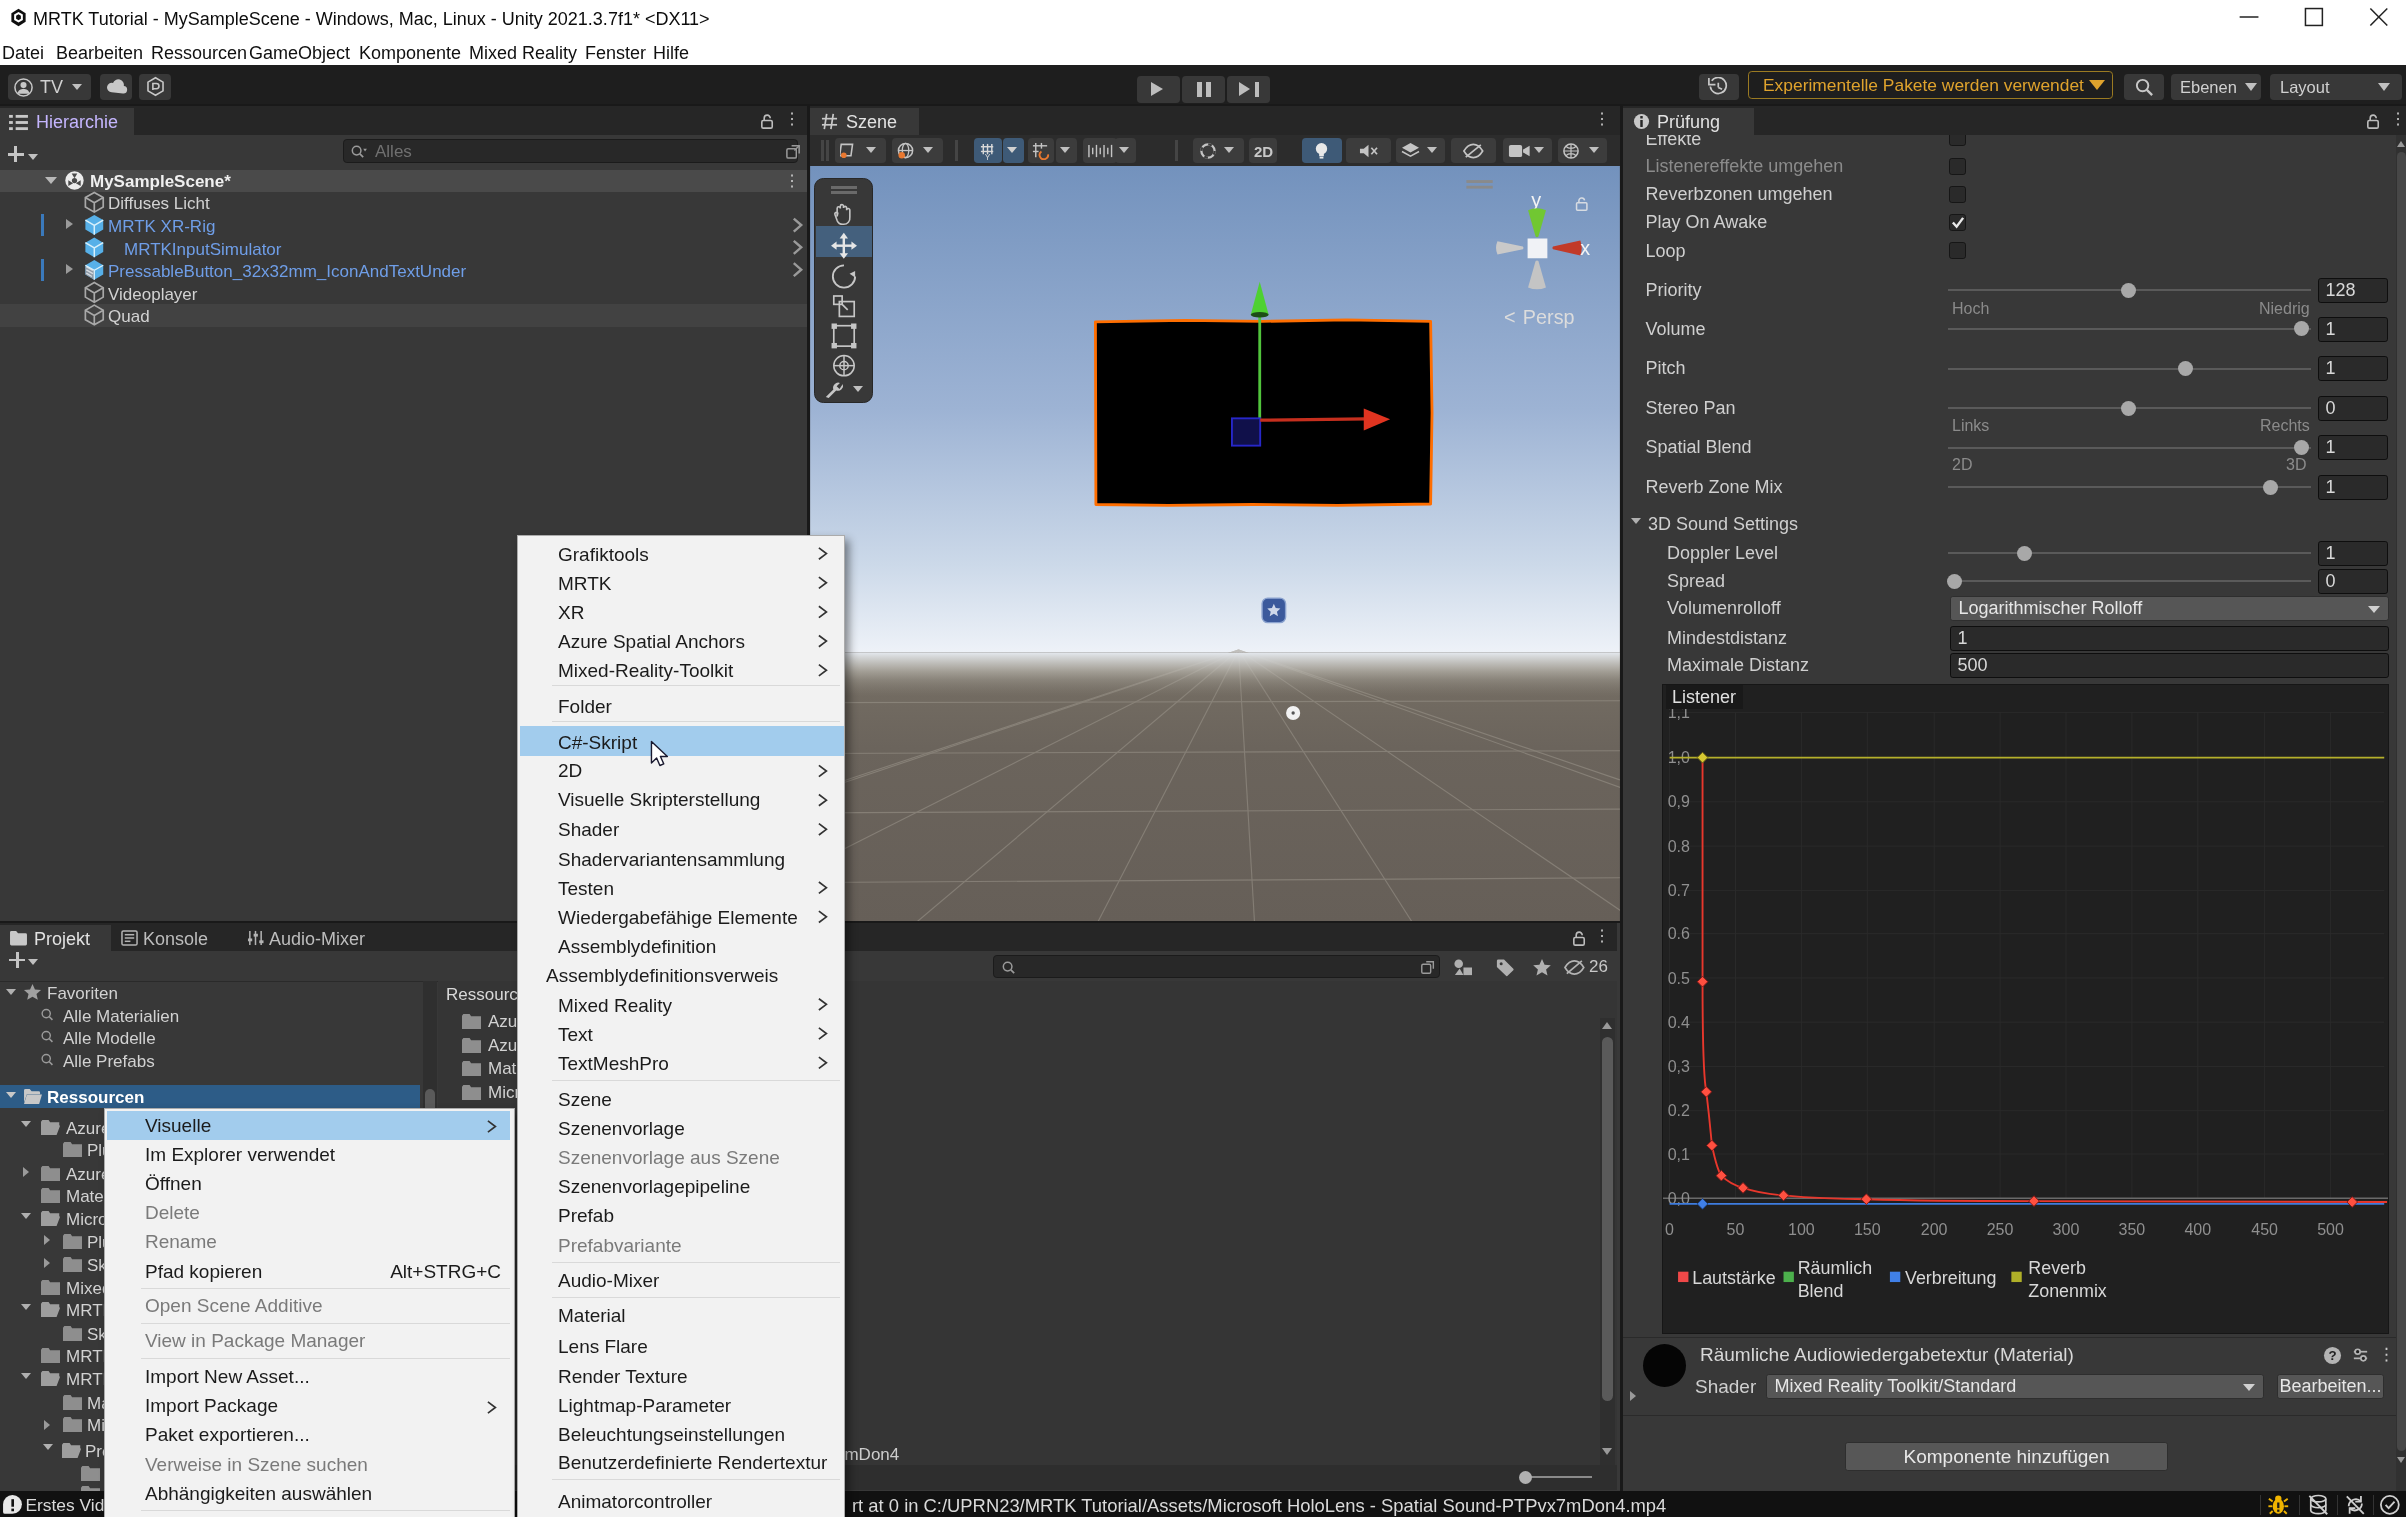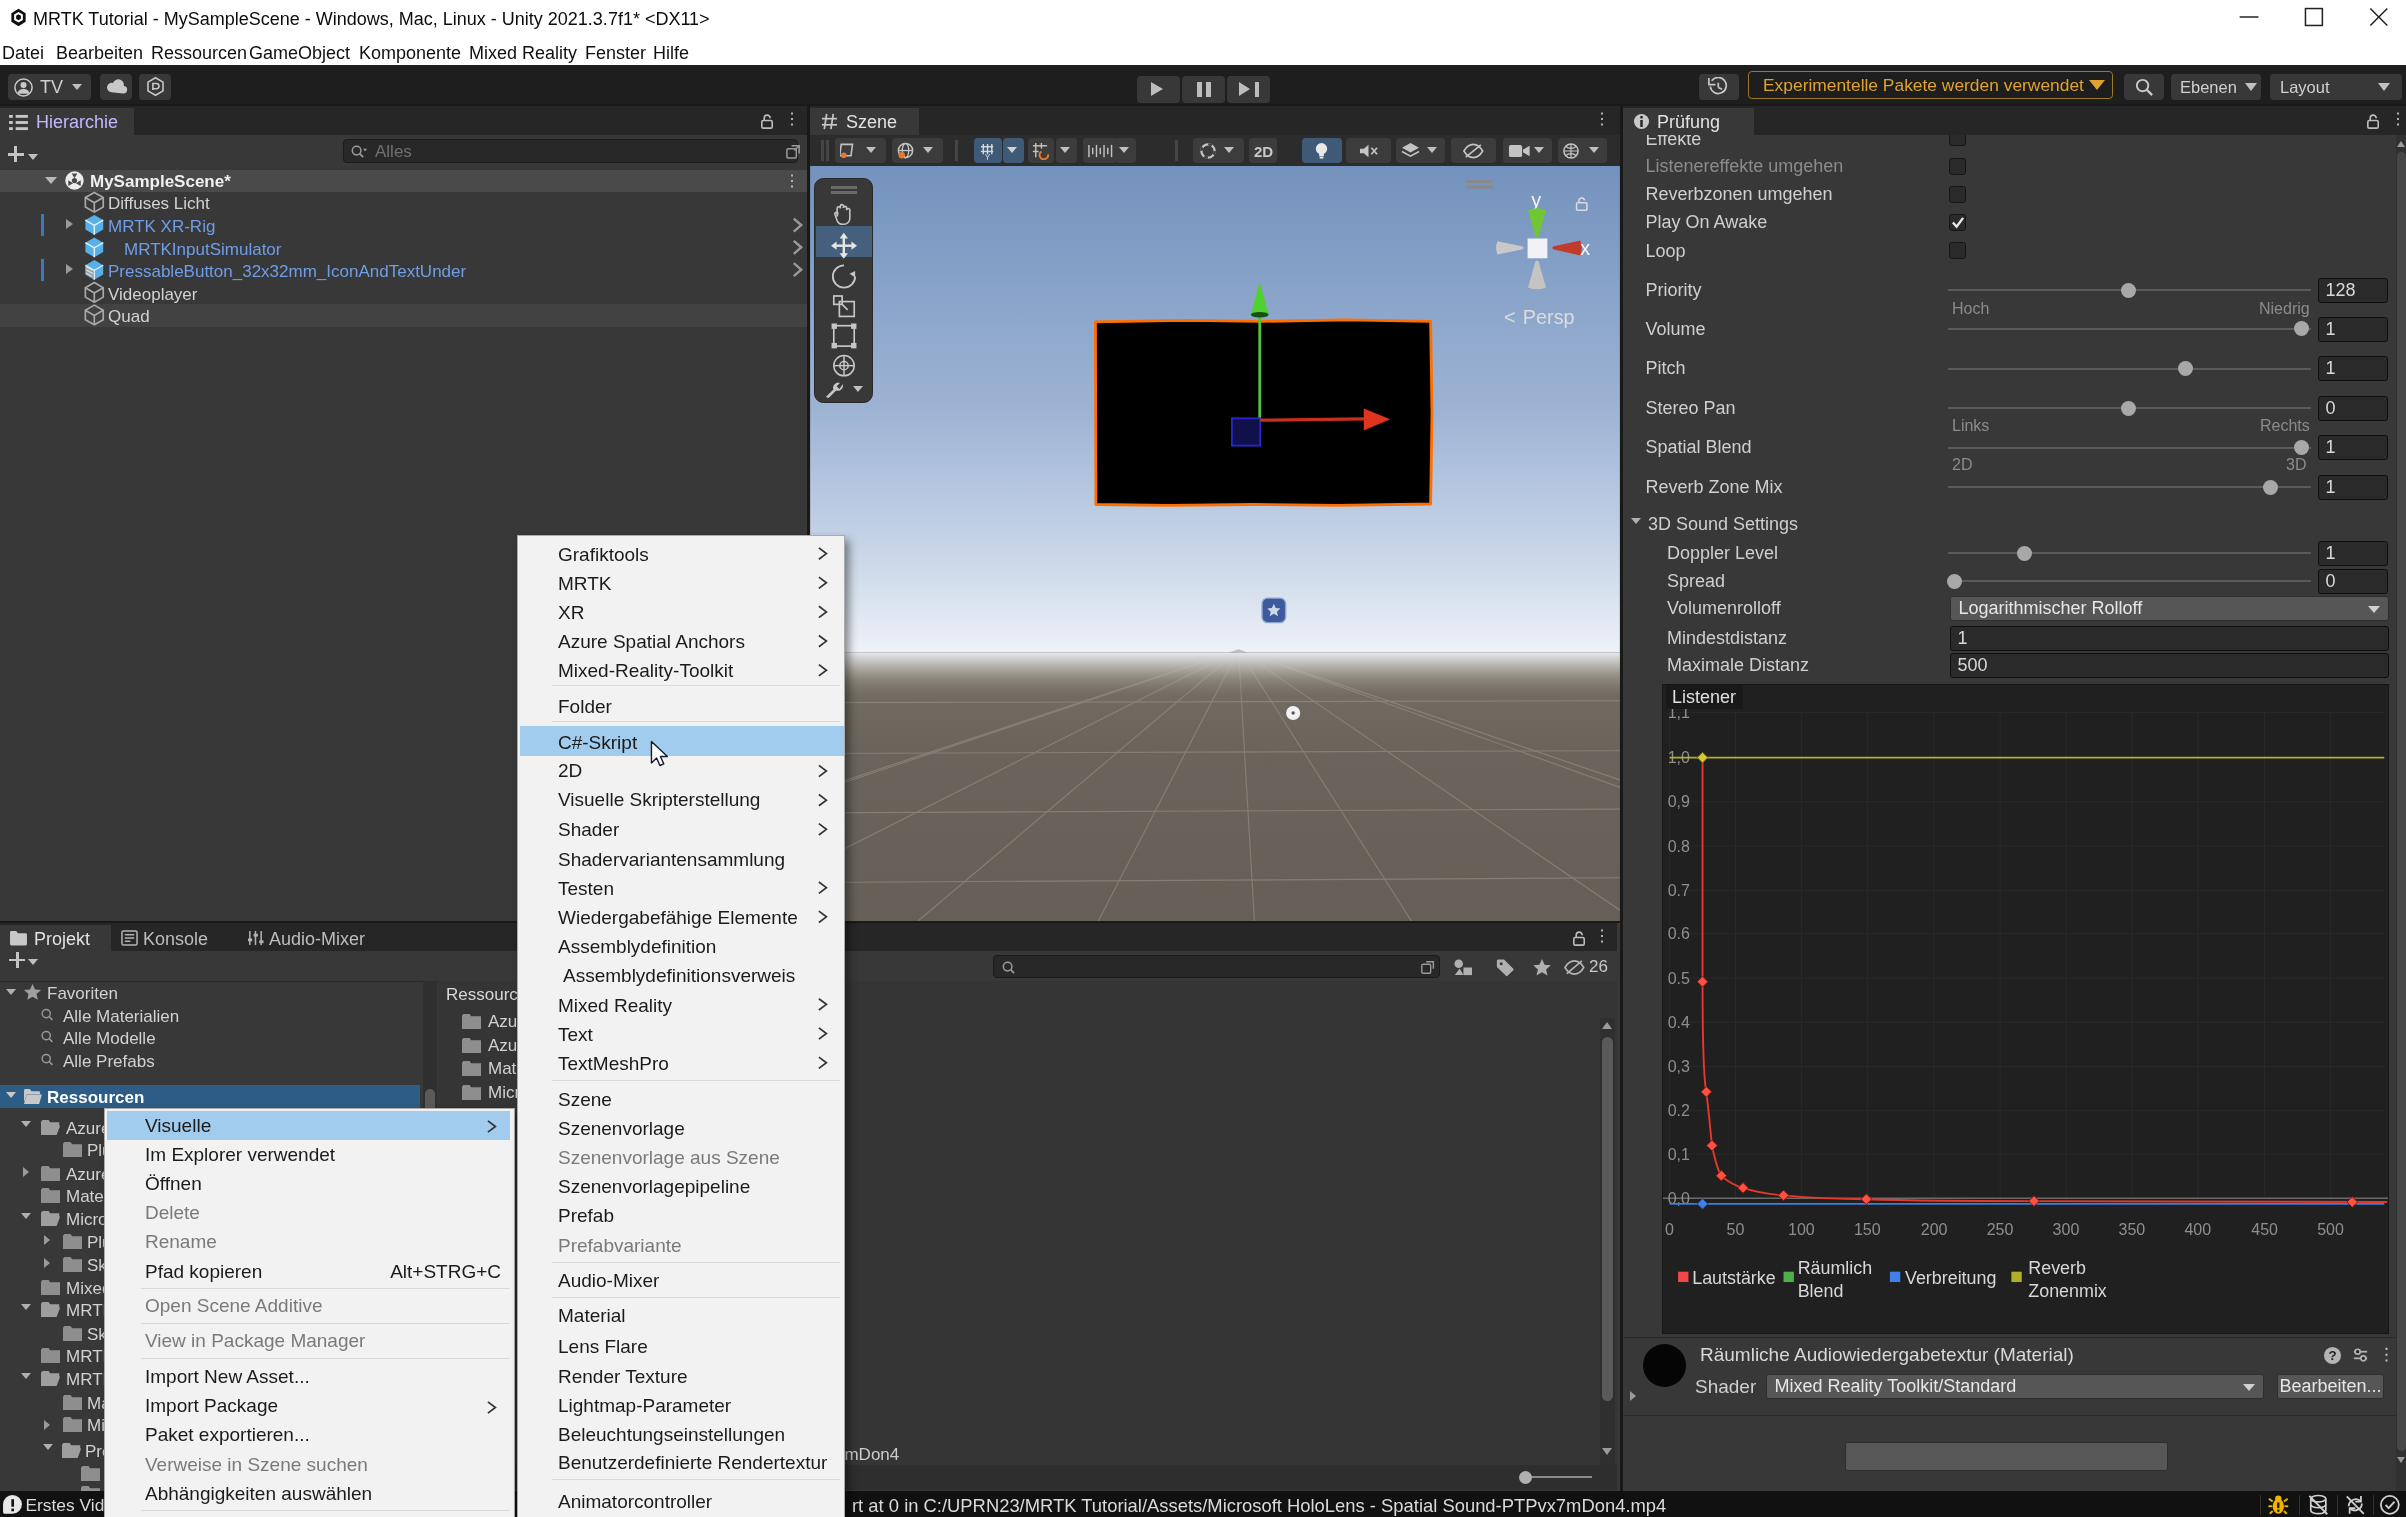--- a/index.html
+++ b/index.html
@@ -773,20 +773,21 @@
         </g>
       </svg>
  <div class="tx" style="left:756px;top:1209px;font-size:17px;color:#c8c8c8">⋮</div>
  <div class="arr" style="left:7.5px;top:1256px"></div>
  <div class="tx" style="left:73px;top:1241px;font-size:19px;color:#cfcfcf">Shader</div>
  <div class="dd" style="left:144px;top:1239px;width:498px">Mixed Reality Toolkit/Standard</div>
  <div class="caret" style="left:621px;top:1249px;border-left:6.6px solid transparent;border-right:6.6px solid transparent;border-top:7.5px solid #d0d0d0"></div>
  <div class="dd" style="left:655px;top:1239px;width:107px;text-align:center;padding-left:0">Bearbeiten...</div>
  <div class="abs" style="left:0;top:1280px;width:784px;height:0.9px;background:#2a2a2a"></div>
  <div class="abs" style="left:223px;top:1307px;width:323px;height:29px;background:#575757;border:0.9px solid #2e2e2e;border-radius:2.8px;box-sizing:border-box"></div>
+ <div class="tx" style="left:0;top:1311px;width:769px;text-align:center;font-size:19px;color:#e8e8e8">Komponente hinzufügen</div>
 
  <div class="abs" style="left:774px;top:0;width:10.4px;height:1356px;background:#313131"></div>
  <div class="caret" style="left:775px;top:5.6px;border-left:4.7px solid transparent;border-right:4.7px solid transparent;border-bottom:6.6px solid #9a9a9a"></div>
  <div class="abs" style="left:775px;top:17px;width:8.5px;height:1299px;background:#474747;border-radius:4.7px"></div>
  <div class="caret" style="left:775px;top:1322px;border-left:4.7px solid transparent;border-right:4.7px solid transparent;border-top:6.6px solid #9a9a9a"></div>
  <div class="abs" style="left:44px;top:550px;width:77px;height:23.5px;background:#191919"></div>
  <div class="tx" style="left:50px;top:552px;font-size:18px;color:#e0e0e0">Listener</div>
 </div>
 
 <div class="abs" style="left:807px;top:105px;width:2.8px;height:818px;background:#191919"></div>
@@ -883,21 +884,21 @@
  <div class="msep" style="left:34px;top:185px;width:288px"></div>
  <div class="abs" style="left:1.9px;top:190px;width:324px;height:30px;background:#a2cced"></div>
  <div class="mi" style="left:40px;top:196px">C#-Skript</div>
  <div class="mi" style="left:40px;top:224px">2D</div>
  <div class="mi" style="left:40px;top:253px">Visuelle Skripterstellung</div>
  <div class="mi" style="left:40px;top:283px">Shader</div>
  <div class="mi" style="left:40px;top:313px">Shadervariantensammlung</div>
  <div class="mi" style="left:40px;top:342px">Testen</div>
  <div class="mi" style="left:40px;top:371px">Wiedergabefähige Elemente</div>
  <div class="mi" style="left:40px;top:400px">Assemblydefinition</div>
- <div class="mi" style="left:45px;top:429px">Assemblydefinitionsverweis</div>
+ <div class="mi" style="left:28px;top:429px">Assemblydefinitionsverweis</div>
  <div class="mi" style="left:40px;top:459px">Mixed Reality</div>
  <div class="mi" style="left:40px;top:488px">Text</div>
  <div class="mi" style="left:40px;top:517px">TextMeshPro</div>
  <div class="msep" style="left:34px;top:544px;width:288px"></div>
  <div class="mi" style="left:40px;top:553px">Szene</div>
  <div class="mi" style="left:40px;top:582px">Szenenvorlage</div>
  <div class="mi mid" style="left:40px;top:611px">Szenenvorlage aus Szene</div>
  <div class="mi" style="left:40px;top:640px">Szenenvorlagepipeline</div>
  <div class="mi" style="left:40px;top:669px">Prefab</div>
  <div class="mi mid" style="left:40px;top:699px">Prefabvariante</div>

